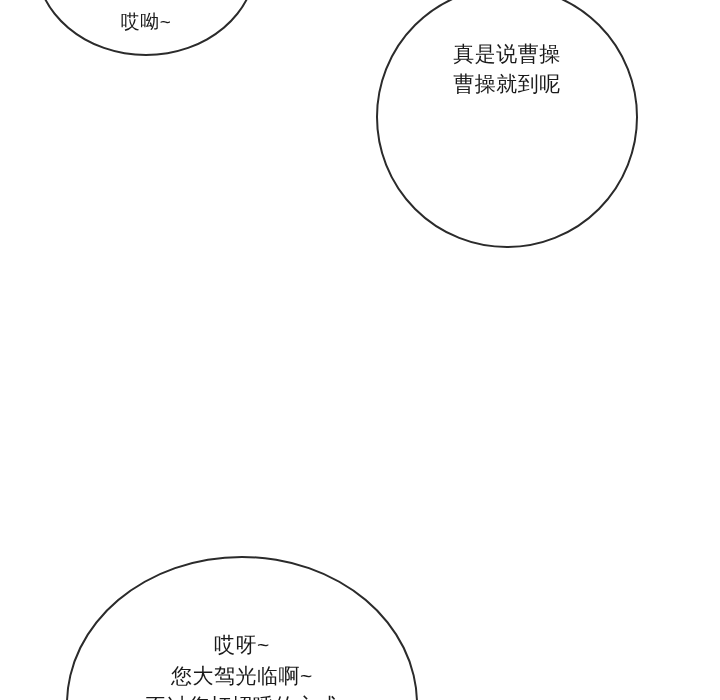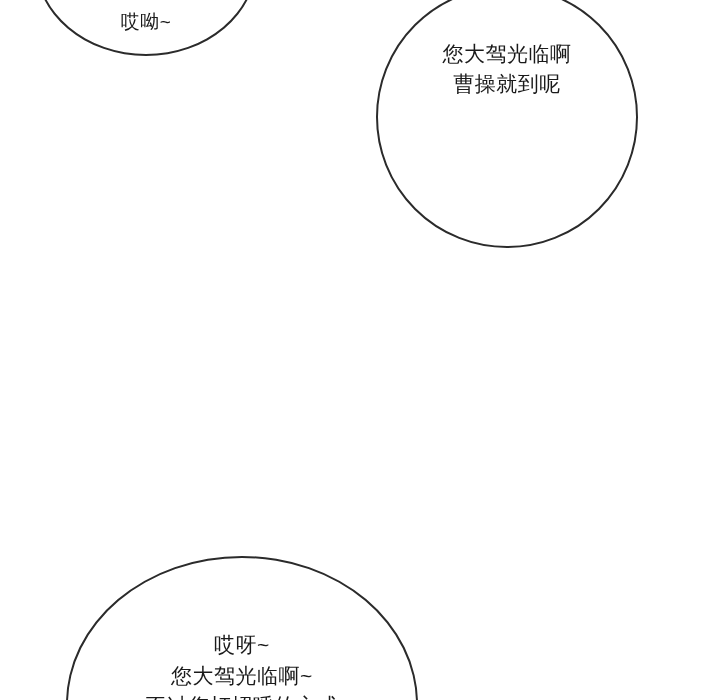--- a/index.html
+++ b/index.html
@@ -84,21 +84,21 @@
 </head>
 <body>
 
 <div class="page">
 
   <div class="bubble" id="bubble-top-left">
     <span class="bubble-text">哎呦~</span>
   </div>
 
   <div class="bubble" id="bubble-upper-right">
-    <span class="bubble-text">您大驾光临啊
+    <span class="bubble-text">真是说曹操
 曹操就到呢</span>
   </div>
 
   <div class="bubble" id="bubble-bottom">
     <span class="bubble-text">哎呀~
 您大驾光临啊~
 不过您打招呼的方式</span>
   </div>
 
 </div>

